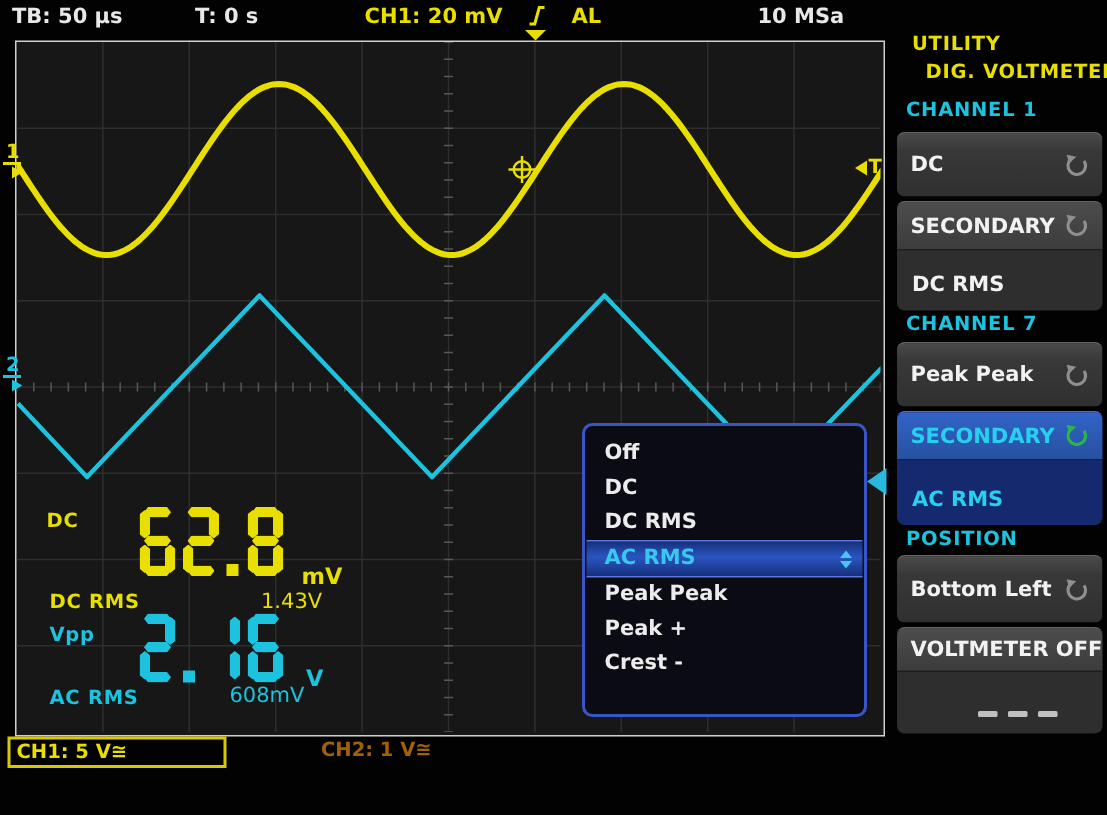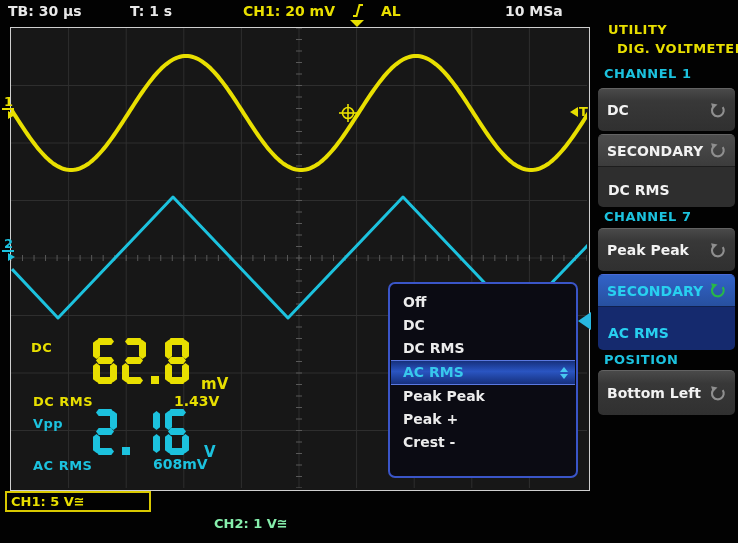--- a/index.html
+++ b/index.html
@@ -26,21 +26,21 @@
   #ch1mark .arr{border-left:7px solid #e8df00;}
   #ch2mark{left:2px;top:238px;color:#1cc2de;}
   #ch2mark .arr{border-left:7px solid #1cc2de;}
 
   #trig-pos-marker{left:350px;top:20px;width:0;height:0;border-left:7px solid transparent;border-right:7px solid transparent;border-top:7px solid #e8df00;}
   #trig-level-marker{left:570px;top:104px;display:flex;align-items:center;color:#e8df00;font-size:13px;font-weight:bold;}
   #trig-level-marker .tri{width:0;height:0;border-top:5px solid transparent;border-bottom:5px solid transparent;border-right:8px solid #e8df00;margin-right:1px;}
 
   
   .dvm-label{position:absolute;font-size:13px;font-weight:bold;letter-spacing:.5px;}
-  .dvm-val{position:absolute;font-size:14px;font-weight:bold;}
+  .dvm-val{position:absolute;font-size:14px;font-weight:normal;}
   .dvm-unit{position:absolute;font-size:15px;font-weight:bold;}
 
   .seg-display{position:absolute;display:flex;}
   .seg-digit{position:relative;width:24px;height:46px;margin-right:5px;}
   .seg{position:absolute;}
   .seg-h{clip-path:polygon(0 50%,15% 0,85% 0,100% 50%,85% 100%,15% 100%);width:18px;height:7px;left:3px;}
   .seg-v{clip-path:polygon(50% 0,100% 15%,100% 85%,50% 100%,0 85%,0 15%);width:7px;height:19px;}
   .seg-a{top:0;} .seg-g{top:19px;} .seg-d{top:39px;}
   .seg-f{left:0;top:2px;} .seg-b{left:17px;top:2px;}
   .seg-e{left:0;top:25px;} .seg-c{left:17px;top:25px;}
@@ -75,30 +75,30 @@
   .softkey.selected{background:#152a6e;border-top:1px solid #4a6ad8;}
   .softkey.selected .row1{background:linear-gradient(180deg,#3263c8 0%,#27509f 100%);border-bottom:1px solid #10204e;}
   .softkey.selected .lbl,.softkey.selected .sub{color:#28d0f0;}
   .rot-icon{flex:0 0 auto;}
   .dashes{position:absolute;left:0;right:0;bottom:11px;display:flex;justify-content:center;gap:7px;transform:translateX(12px);}
   .dashes span{width:13px;height:4px;background:#c0c0c0;border-radius:1px;}
 
   
   #ch1-box{left:5px;top:491px;width:146px;height:21px;border:2px solid #d8c800;box-sizing:border-box;
            color:#e8df00;font-size:13px;font-weight:bold;line-height:17px;padding-left:4px;}
-  #ch2-label{left:214px;top:516px;color:#86efac;font-size:13px;font-weight:bold;}
+  #ch2-label{left:214px;top:493px;color:#a16207;font-size:13px;font-weight:bold;}
 </style>
 </head>
 <body>
 
 <div id="screen">
 
   <div id="statusbar" class="abs">
-    <span class="itm" style="left:8px">TB: 30 µs</span>
-    <span class="itm" style="left:130px">T: 1 s</span>
+    <span class="itm" style="left:8px">TB: 50 µs</span>
+    <span class="itm" style="left:130px">T: 0 s</span>
     <span class="itm yellow" style="left:243px">
       <span id="trig-group">
         <span>CH1: 20 mV</span>
         <svg width="12" height="15" viewBox="0 0 12 15">
           <path d="M1 13 H4.5 L7.5 2 H11" fill="none" stroke="#e8df00" stroke-width="2"></path>
         </svg>
         <span>AL</span>
       </span>
     </span>
     <span class="itm" style="left:505px">10 MSa</span>
@@ -382,20 +382,30 @@
     <span class="hdr cyan" style="left:8px;top:352px">POSITION</span>
     <div class="softkey" style="top:370px;height:45px">
       <div class="row1" style="height:100%">
         <span class="lbl">Bottom Left</span>
         <svg class="rot-icon" width="17" height="17" viewBox="0 0 18 18">
           <path d="M14.5 5.5 A6.2 6.2 0 1 1 5.2 4.4" fill="none" stroke="#8f8f8f" stroke-width="2.2"></path>
           <polygon points="2.2,1.2 9,2.6 4,7.4" fill="#8f8f8f"></polygon>
         </svg>
       </div>
     </div>
+    <div class="softkey two" style="top:418px;height:71px">
+      <div class="row1" style="height:28px">
+        <span class="lbl">VOLTMETER OFF</span>
+      </div>
+      <span class="dashes">
+          <span></span>
+          <span></span>
+          <span></span>
+        </span>
+    </div>
   </div>
 
   <div>
     <div id="ch1-box" class="abs">CH1: 5 V≅</div>
     <span id="ch2-label" class="abs">CH2: 1 V≅</span>
   </div>
 
 </div>
 
 </body></html>

